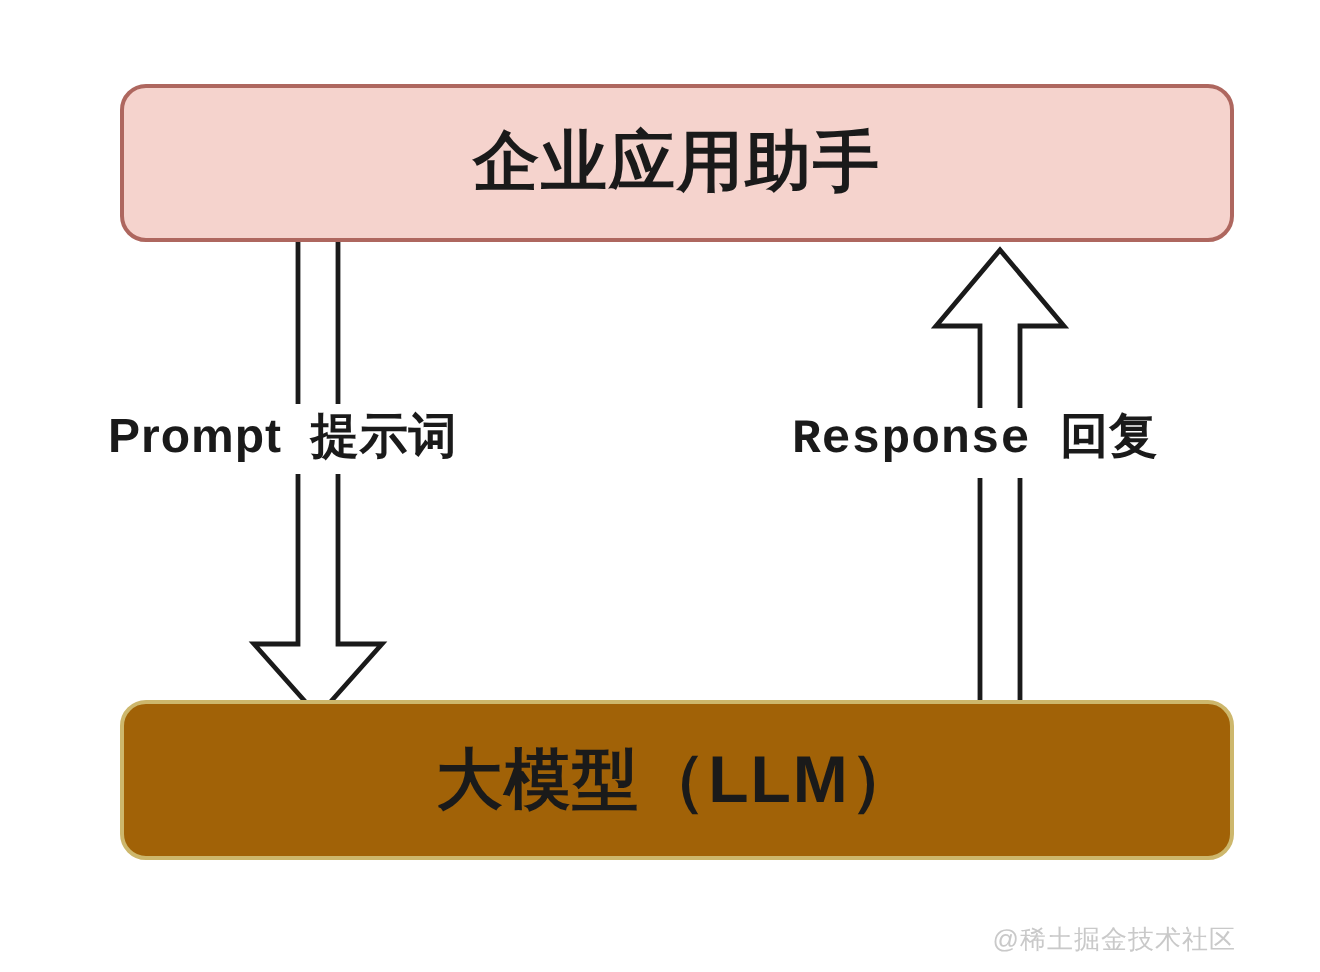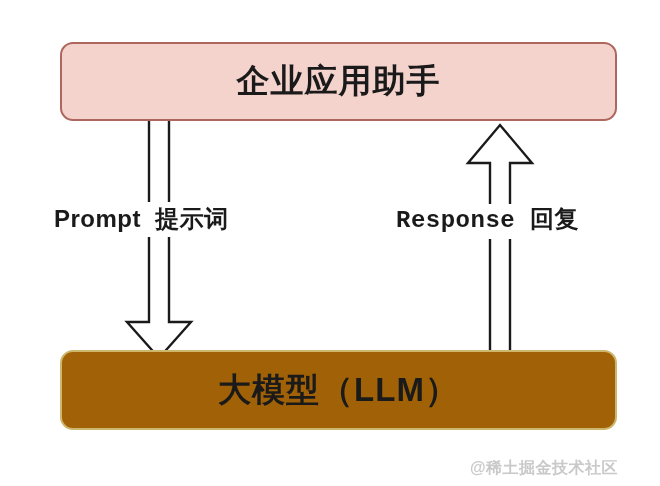--- a/index.html
+++ b/index.html
@@ -70,24 +70,23 @@
   }
   .flow-label-response {
     left: 394px;
     top: 204px;
     font-family: Liberation Mono, monospace;
   }
   .watermark {
     position: absolute;
     right: 6px;
     bottom: 7px;
-    font-size: 16px;
+    font-size: 13px;
     color: #c9c9c9;
     letter-spacing: 0.5px;
-    font-weight: bold;
   }
 </style>
 </head>
 <body>
 
 <div class="canvas">
 
   <svg class="arrows-layer" viewBox="0 0 660 486" xmlns="http://www.w3.org/2000/svg">
 
     <path class="arrow-shape" d="M 149,118 L 169,118 L 169,322 L 191,322 L 159,358 L 127,322 L 149,322 Z"></path>

